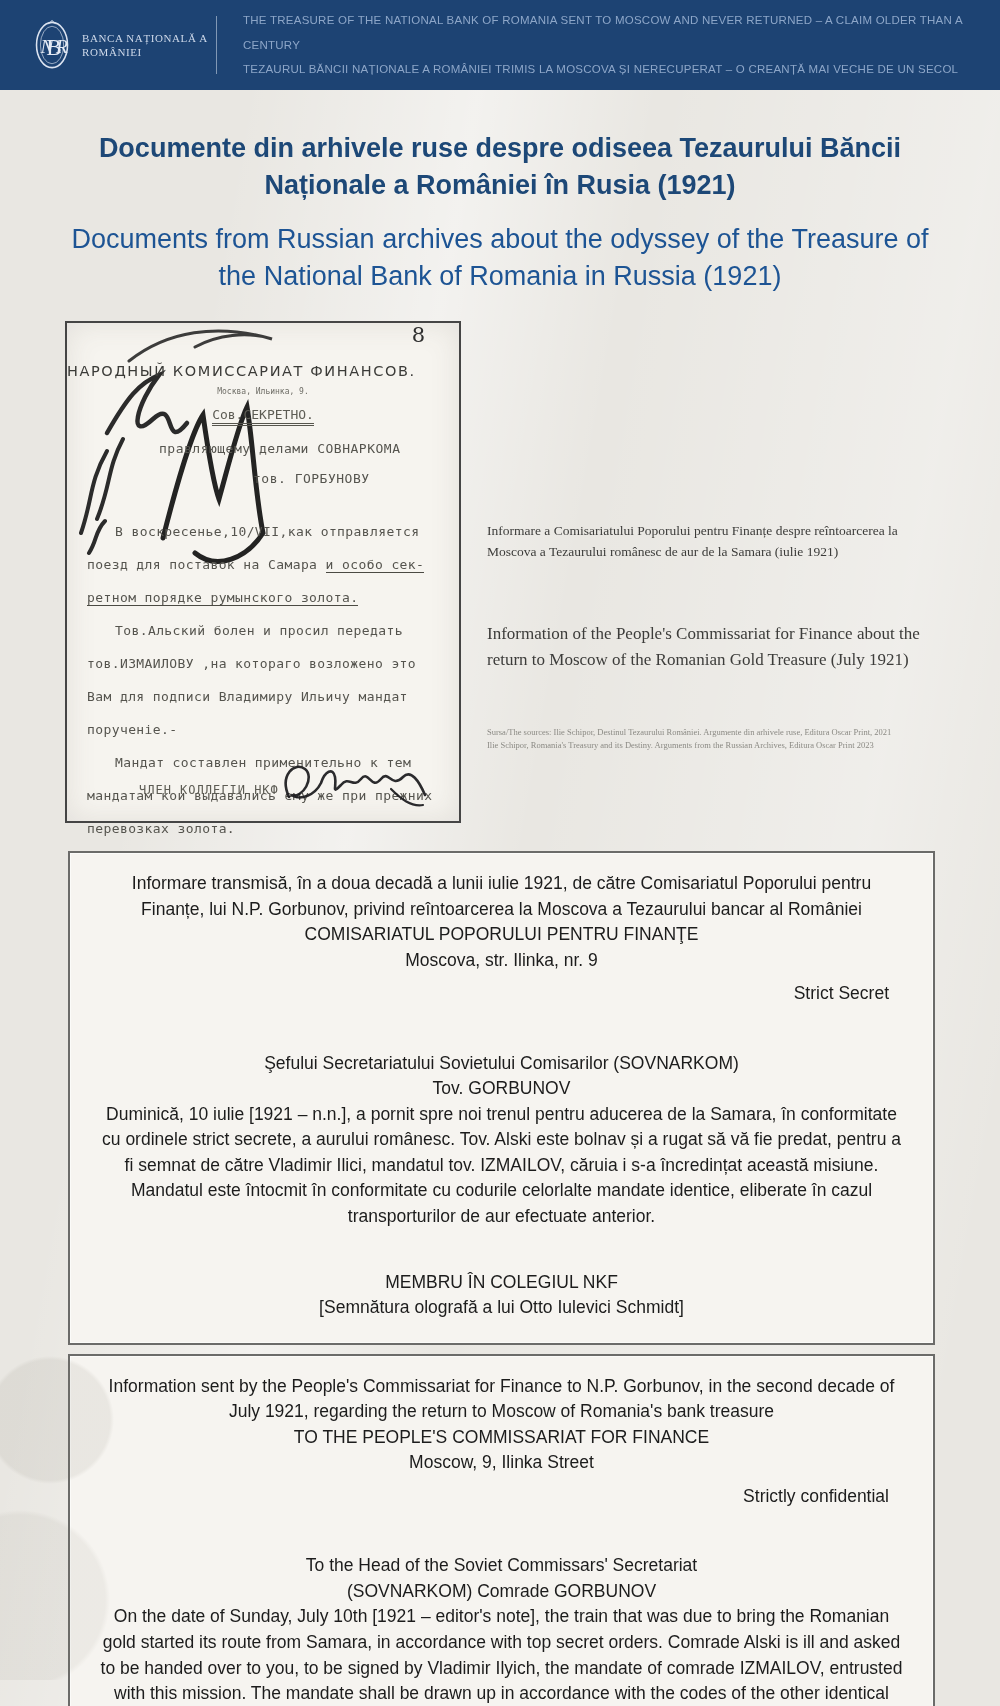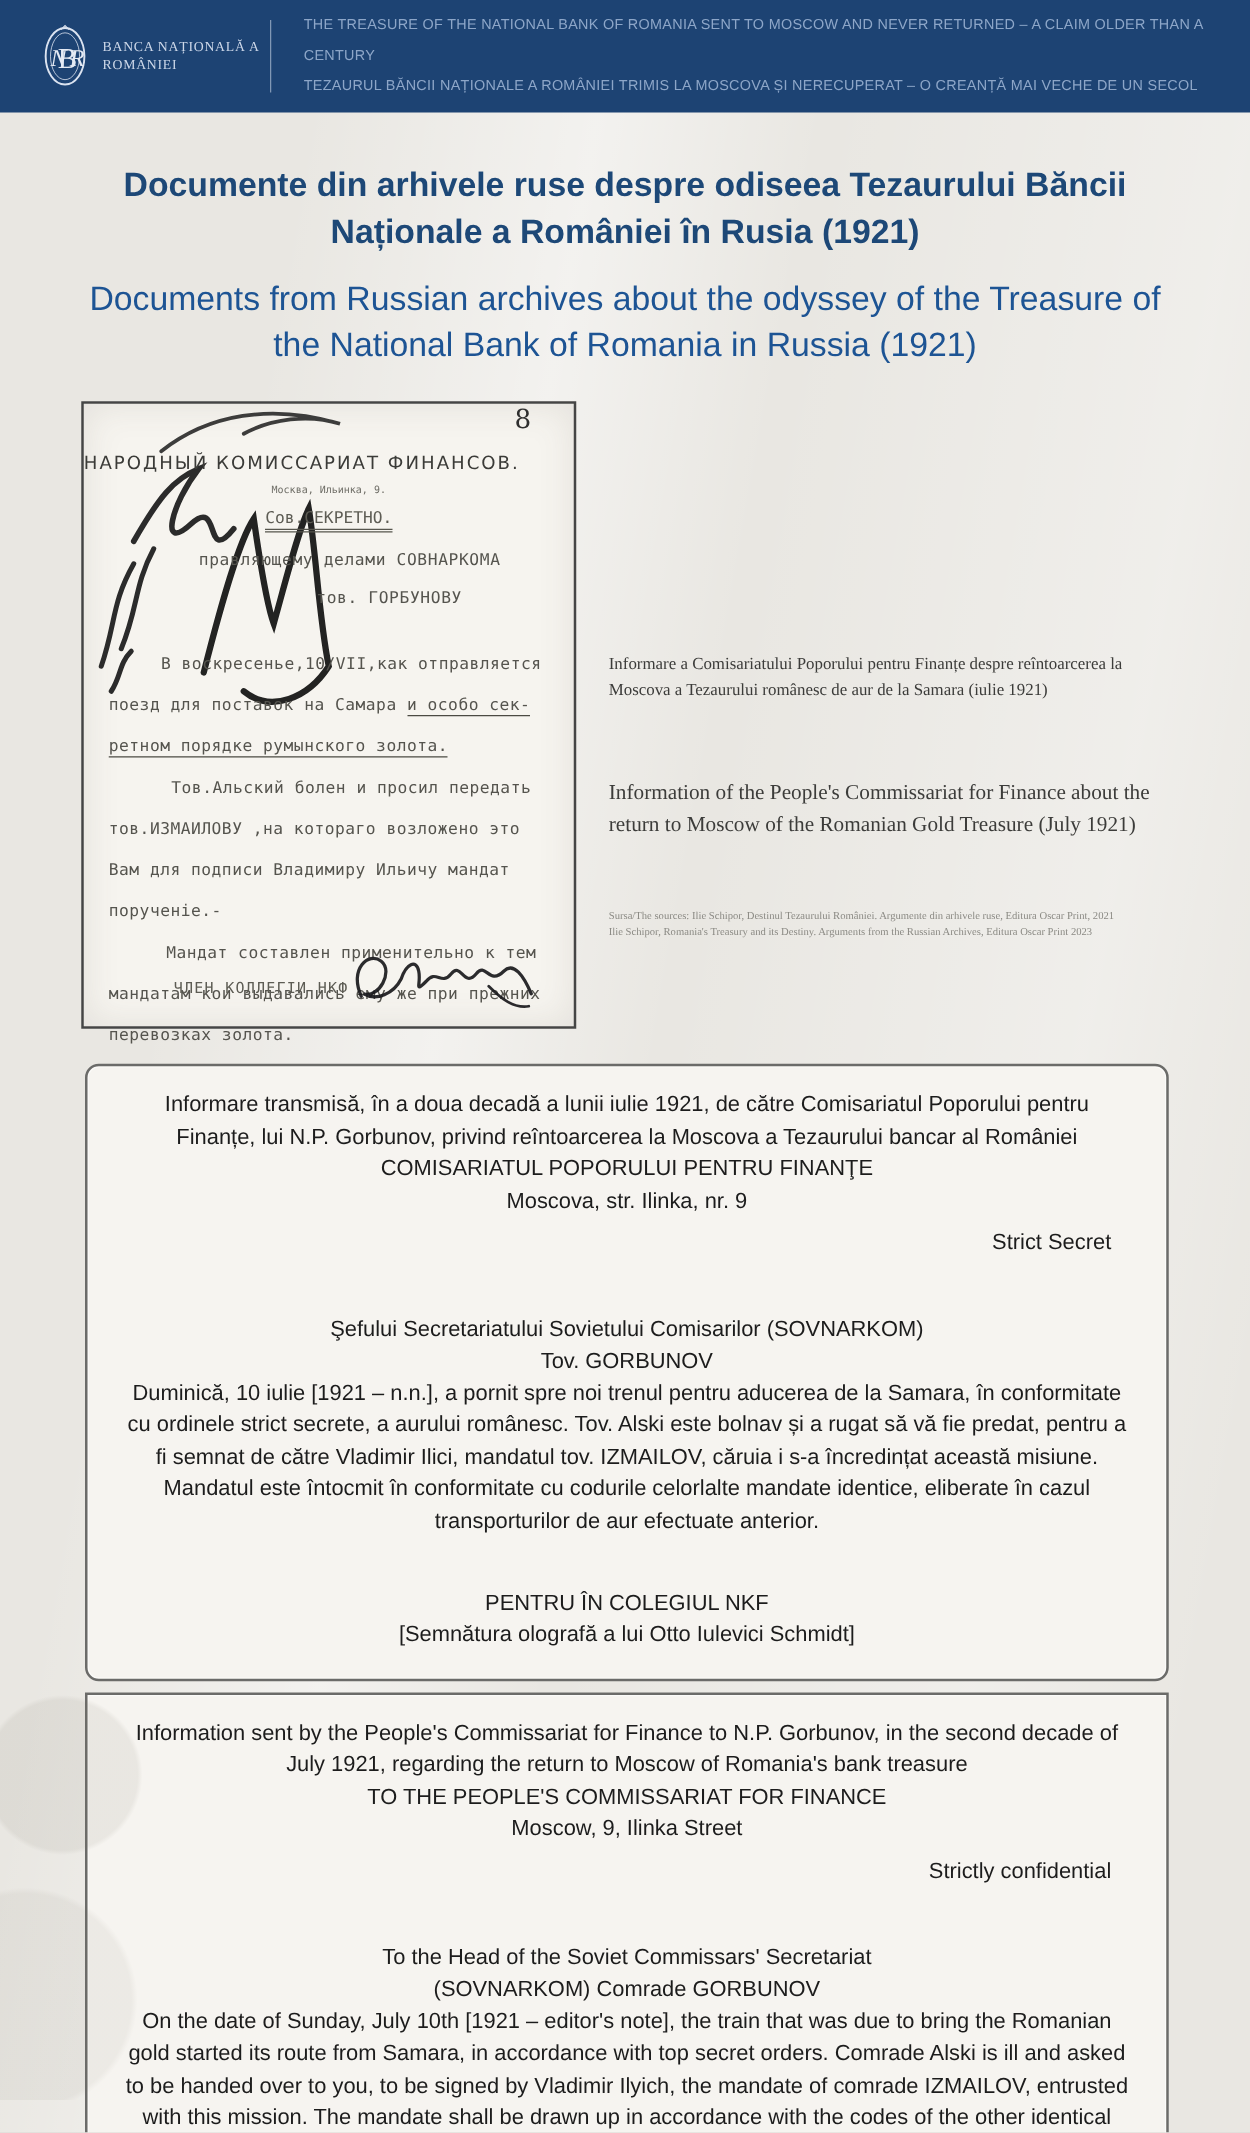--- a/index.html
+++ b/index.html
@@ -46,39 +46,39 @@
   .scan-letterhead { position:absolute; top:40px; left:0; width:100%; text-align:left;
     font-family:"DejaVu Sans", sans-serif; font-size:14.5px; letter-spacing:1.6px; color:#3b3b38; font-weight:500; }
   .scan-address { position:absolute; top:64px; left:0; width:100%; text-align:center;
     font-size:8px; color:#6e6d66; }
   .scan-secret { position:absolute; top:84px; left:0; width:100%; text-align:center; font-size:13px; color:#5d5c54; }
   .scan-secret span { border-bottom:3px double #56554d; padding-bottom:1px; }
   .scan-addr1 { position:absolute; top:118px; left:92px; font-size:13px; letter-spacing:.5px; }
   .scan-addr2 { position:absolute; top:148px; left:150px; font-size:13px; letter-spacing:.5px;margin-left:36px; }
   .scan-body { position:absolute; top:192px; left:20px; width:360px; font-size:13px;
     line-height:33px; letter-spacing:.4px; }
-  .scan-body .ind { padding-left:28px;text-align:center; }
+  .scan-body .ind { padding-left:28px; }
   .scan-body .ul { border-bottom:1.5px solid #4b4a43; }
   .scan-sign-title { position:absolute; bottom:24px; left:72px; font-size:12px; letter-spacing:1px; color:#5d5c54; }
   .scan-scribble { position:absolute; top:0; left:0; pointer-events:none; }
   .scan-signature { position:absolute; bottom:6px; right:28px; pointer-events:none; }
 
   .captions { margin-left:26px; width:452px; font-family:"Liberation Serif", serif; color:#3c3c3a; }
   .caption-ro { margin-top:200px; font-size:13.5px; line-height:1.55; }
   .caption-en { margin-top:58px; font-size:17px; line-height:1.55; }
   .caption-src { margin-top:52px; font-size:8.5px; line-height:1.6; color:#8b8a84; }
 
   
   .tbox {
     width:867px; margin-left:68px; border:2px solid #6b6b69; background:#f6f4f0;
     box-shadow: 0 0 0 1px rgba(255,255,255,.6) inset;
     padding:18px 30px 22px; text-align:center;
     font-size:17.5px; color:#1c1c1c; line-height:1.46;
   }
-  .tbox-ro { margin-top:28px;border-radius:11px; }
+  .tbox-ro { margin-top:28px; }
   .tbox-en { margin-top:9px; }
   .tbox .secret { text-align:right; padding-right:14px; margin:8px 0 0; }
   .tbox .addr-block { margin-top:44px; }
   .tbox .sign-block { margin-top:40px; }
 </style>
 </head>
 <body>
 
 <div class="page">
 
@@ -157,21 +157,21 @@
     <div>Informare transmisă, în a doua decadă a lunii iulie 1921, de către Comisariatul Poporului pentru Finanțe, lui N.P. Gorbunov, privind reîntoarcerea la Moscova a Tezaurului bancar al României</div>
     <div>COMISARIATUL POPORULUI PENTRU FINANŢE</div>
     <div>Moscova, str. Ilinka, nr. 9</div>
     <div class="secret">Strict Secret</div>
     <div class="addr-block">
       <div>Şefului Secretariatului Sovietului Comisarilor (SOVNARKOM)</div>
       <div>Tov. GORBUNOV</div>
       <div>Duminică, 10 iulie [1921 – n.n.], a pornit spre noi trenul pentru aducerea de la Samara, în conformitate cu ordinele strict secrete, a aurului românesc. Tov. Alski este bolnav și a rugat să vă fie predat, pentru a fi semnat de către Vladimir Ilici, mandatul tov. IZMAILOV, căruia i s-a încredințat această misiune. Mandatul este întocmit în conformitate cu codurile celorlalte mandate identice, eliberate în cazul transporturilor de aur efectuate anterior.</div>
     </div>
     <div class="sign-block">
-      <div>PENTRU ÎN COLEGIUL NKF</div>
+      <div>MEMBRU ÎN COLEGIUL NKF</div>
       <div>[Semnătura olografă a lui Otto Iulevici Schmidt]</div>
     </div>
   </div>
 
   <div class="tbox tbox-en">
     <div>Information sent by the People's Commissariat for Finance to N.P. Gorbunov, in the second decade of July 1921, regarding the return to Moscow of Romania's bank treasure</div>
     <div>TO THE PEOPLE'S COMMISSARIAT FOR FINANCE</div>
     <div>Moscow, 9, Ilinka Street</div>
     <div class="secret">Strictly confidential</div>
     <div class="addr-block">

